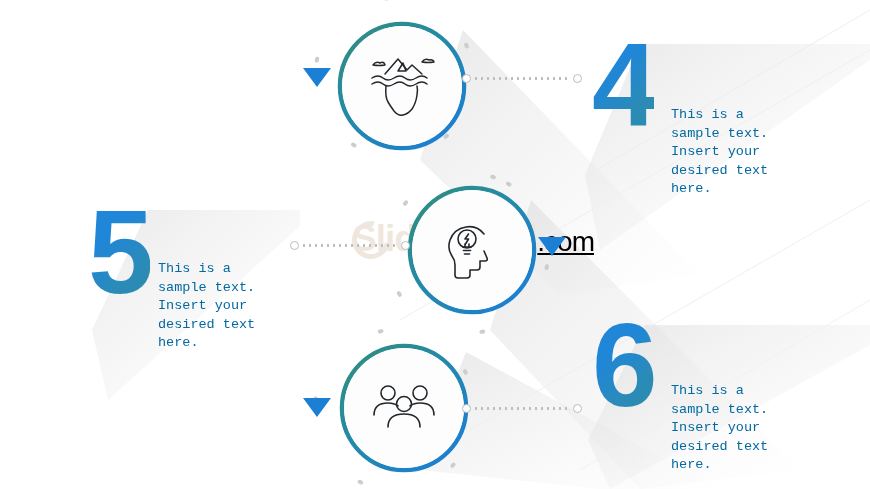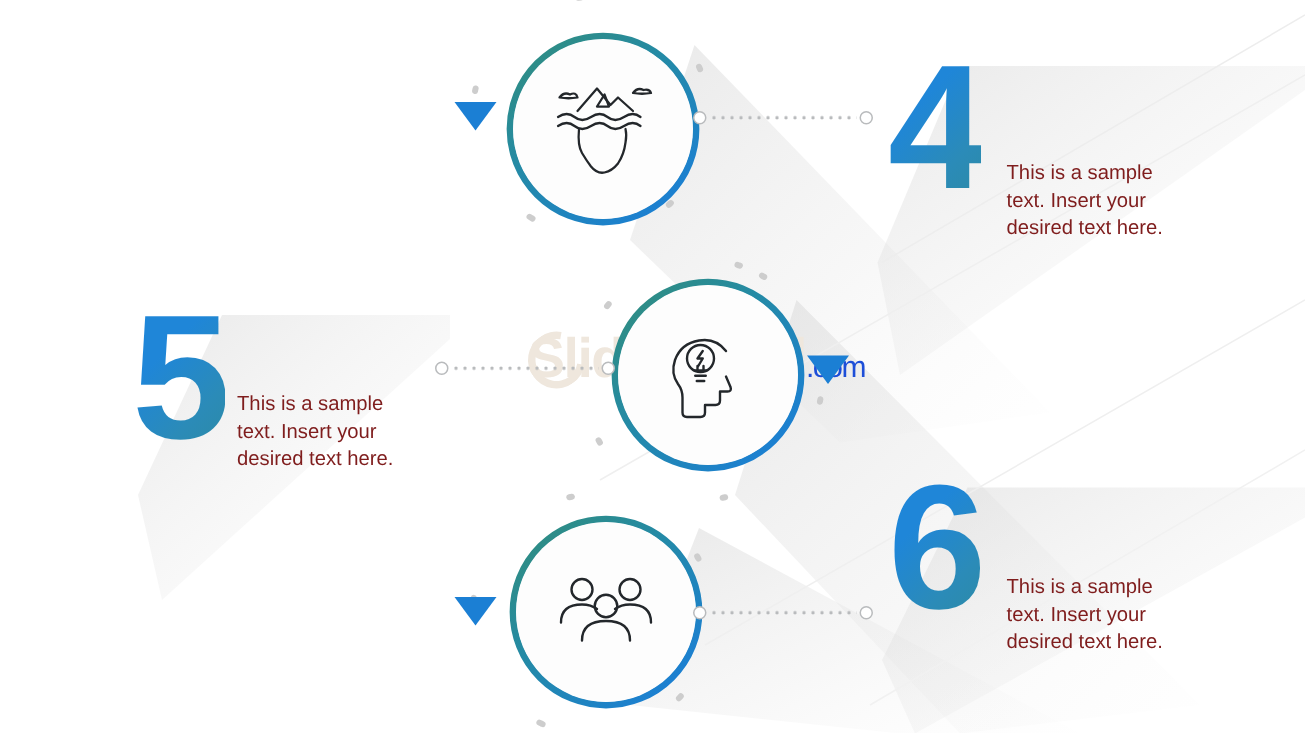--- a/index.html
+++ b/index.html
@@ -34,23 +34,24 @@
     width: 220px;
     height: 48px;
     font-size: 37px;
     font-weight: bold;
     letter-spacing: -1px;
     color: #efe7dd;
     white-space: nowrap;
     user-select: none;
   }
   .watermark .wm-dot {
-    font-size: 20px;
+    font-size: 28px;
     font-weight: normal;
-    color: #1d4ed8;
+    color: #000000;
+    text-decoration: underline;
   }
   .wm-ring {
     position: absolute;
     left: 352px;
     top: 221px;
     width: 28px;
     height: 28px;
     border: 5px solid #efe7dd;
     border-radius: 50%;
     border-right-color: transparent;
@@ -135,22 +136,22 @@
     -webkit-text-fill-color: transparent;
     user-select: none;
   }
 
   
   .txt {
     position: absolute;
     width: 108px;
     font-size: 13.5px;
     line-height: 18.5px;
-    color: #7f1d1d;
-    font-family: Liberation Sans, sans-serif;
+    color: #0369a1;
+    font-family: Liberation Mono, monospace;
   }
 </style>
 </head>
 <body>
 
 <div id="slide">
 
   <svg class="shadow-layer" width="870" height="489" viewBox="0 0 870 489">
     <defs>
       <linearGradient id="shfade" x1="0" y1="0" x2="1" y2="1">

